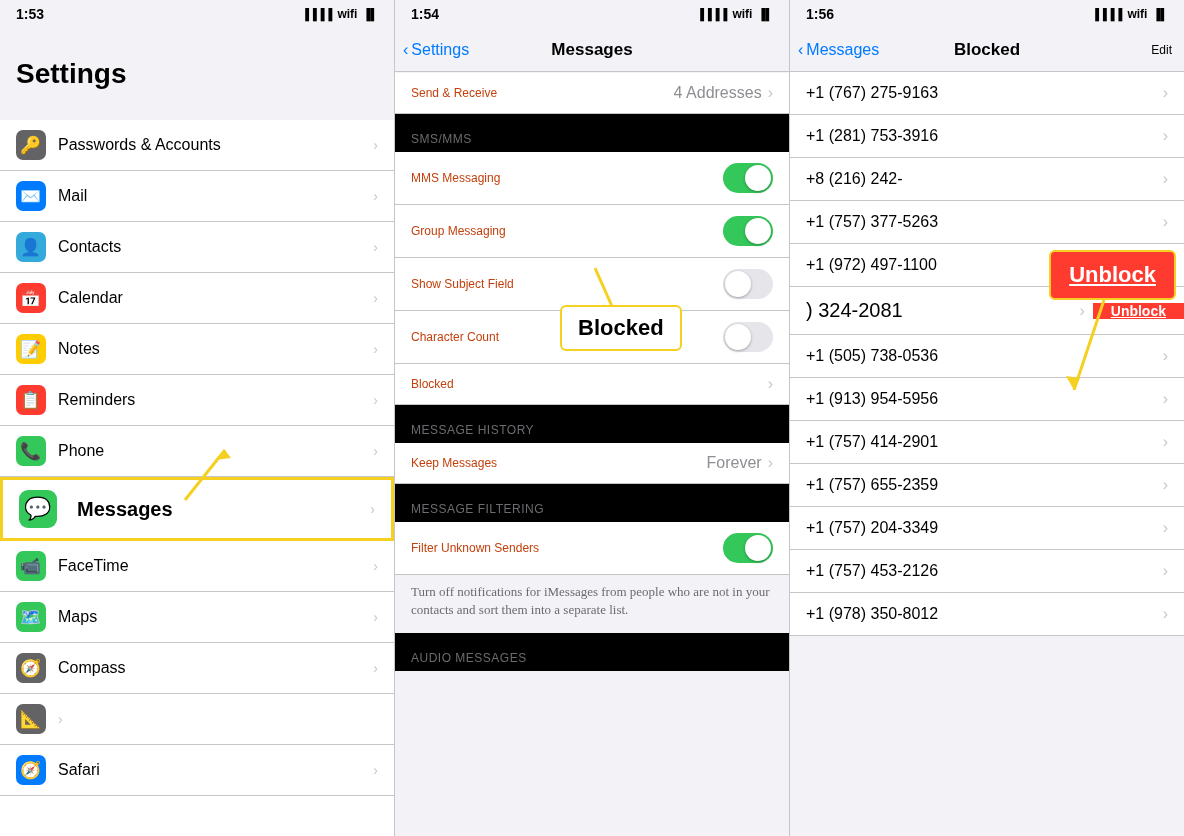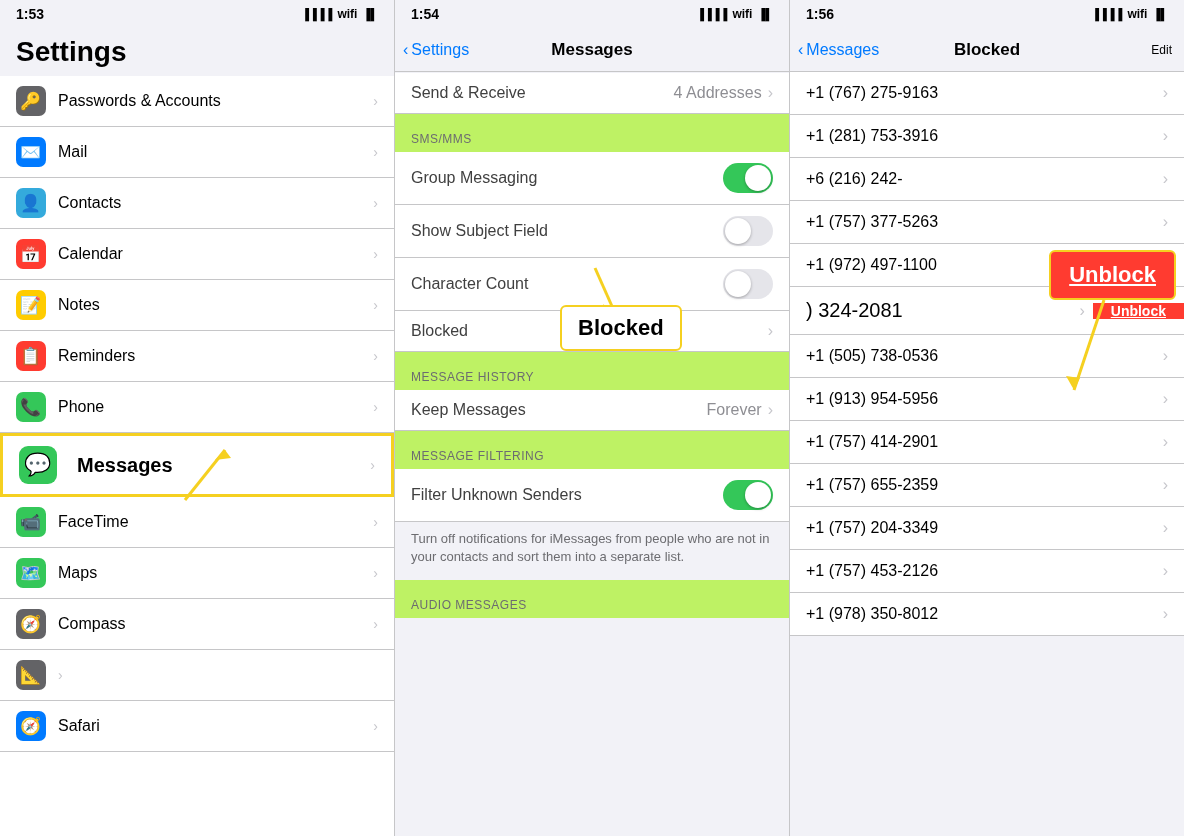--- a/index.html
+++ b/index.html
@@ -99,34 +99,34 @@
       font-size: 17px;
       font-weight: 600;
       color: #000;
     }
     .section-header {
       padding: 18px 16px 6px;
       font-size: 12px;
       color: #6c6c70;
       text-transform: uppercase;
       letter-spacing: 0.5px;
-      background: #bef264;
+      background: #000000;
     }
     .settings-row {
       display: flex;
       align-items: center;
       padding: 11px 16px;
       background: #fff;
       border-bottom: 0.5px solid #c6c6c8;
       cursor: pointer;
     }
     .settings-row-label {
       flex: 1;
-      font-size: 16px;
-      color: #404040;
+      font-size: 12px;
+      color: #c2410c;
     }
     .settings-row-value {
       font-size: 16px;
       color: #8e8e93;
       margin-right: 6px;
     }
     .toggle {
       width: 50px;
       height: 30px;
       border-radius: 15px;
@@ -172,36 +172,37 @@
       color: #000000;
       font-size: 12px;
       cursor: pointer;
     }
     .settings-description {
       padding: 8px 16px 14px;
       font-size: 13px;
       color: #6c6c70;
       background: #f2f2f7;
       line-height: 1.4;
+      font-family: Liberation Serif, serif;
     }
     .swipe-unblock {
       background: #ff3b30;
       color: #fff;
       font-size: 14px;
       font-weight: 600;
       padding: 0 18px;
       display: flex;
       align-items: center;
       text-decoration: underline;
     }
   </style>
 </head>
 <body>
 
-<div class="phone-panel" style="max-width:395px;">
+<div class="phone-panel" style="max-width:395px;gap:22px;">
 
   <div class="status-bar">
     <span style="font-size:14px;font-weight:600;">1:53</span>
     <div class="status-right">
       <span style="font-size:11px;">▐▐▐▐</span>
       <span style="font-size:12px;">wifi</span>
       <span style="font-size:11px;">▐▌</span>
     </div>
   </div>
 
@@ -317,20 +318,26 @@
   <div style="overflow-y:auto; flex:1; background:#f2f2f7;">
 
     <div class="settings-row" style="margin-top:1px;">
       <span class="settings-row-label">Send &amp; Receive</span>
       <span class="settings-row-value">4 Addresses</span>
       <span style="color:#c7c7cc;">›</span>
     </div>
 
     <div class="section-header">SMS/MMS</div>
 
+    <div class="settings-row">
+      <span class="settings-row-label">MMS Messaging</span>
+      <div class="toggle on">
+          <div class="toggle-knob"></div>
+        </div>
+    </div>
 
     <div class="settings-row">
       <span class="settings-row-label">Group Messaging</span>
       <div class="toggle on">
           <div class="toggle-knob"></div>
         </div>
     </div>
 
     <div class="settings-row">
       <span class="settings-row-label">Show Subject Field</span>
@@ -406,21 +413,21 @@
       <span class="blocked-number">+1 (767) 275-9163</span>
       <span style="color:#c7c7cc;">›</span>
     </div>
 
     <div class="blocked-item">
       <span class="blocked-number">+1 (281) 753-3916</span>
       <span style="color:#c7c7cc;">›</span>
     </div>
 
     <div class="blocked-item" style="overflow:hidden;">
-      <span class="blocked-number">+6 (216) 242-</span>
+      <span class="blocked-number">+8 (216) 242-</span>
       <span style="color:#c7c7cc;">›</span>
     </div>
 
     <div class="blocked-item">
       <span class="blocked-number">+1 (757) 377-5263</span>
       <span style="color:#c7c7cc;">›</span>
     </div>
 
     <div class="blocked-item">
       <span class="blocked-number">+1 (972) 497-1100</span>

